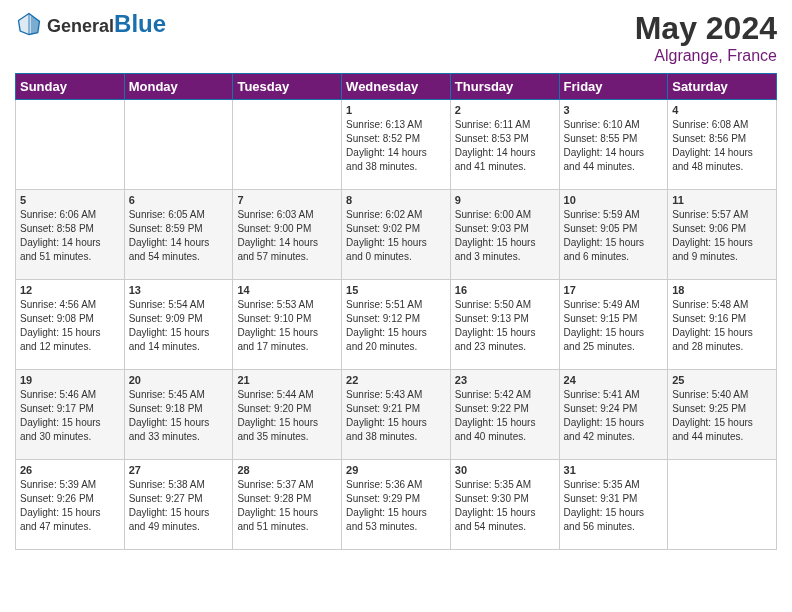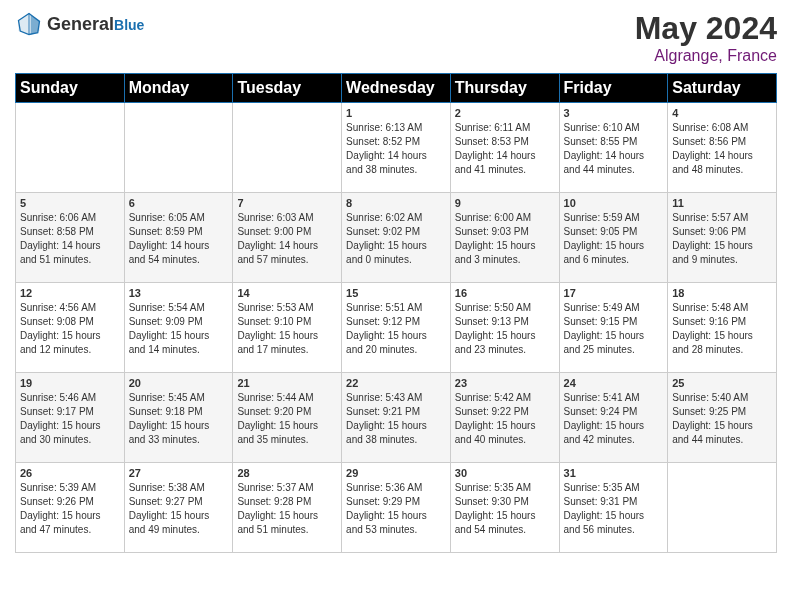--- a/index.html
+++ b/index.html
@@ -20,21 +20,21 @@
       display: flex;
       align-items: center;
       gap: 4px;
     }
     .logo-text-general {
       font-size: 18px;
       font-weight: bold;
       color: #333;
     }
     .logo-text-blue {
-      font-size: 14px;
+      font-size: 24px;
       font-weight: bold;
       color: #1a6faf;
     }
     .logo-icon {
       width: 28px;
       height: 28px;
     }
     .title-block {
       text-align: right;
     }
@@ -46,23 +46,23 @@
     .title-location {
       font-size: 16px;
       color: #701a75;
     }
     table {
       width: 100%;
       border-collapse: collapse;
       table-layout: fixed;
     }
     thead th {
-      background-color: #000000;
+      background-color: #701a75;
       color: #fff;
-      font-size: 16px;
+      font-size: 13px;
       font-weight: bold;
       padding: 5px 4px;
       text-align: left;
       border: 1px solid #1a6faf;
     }
     tbody td {
       border: 1px solid #ccc;
       vertical-align: top;
       padding: 4px 4px;
       font-size: 9.5px;

